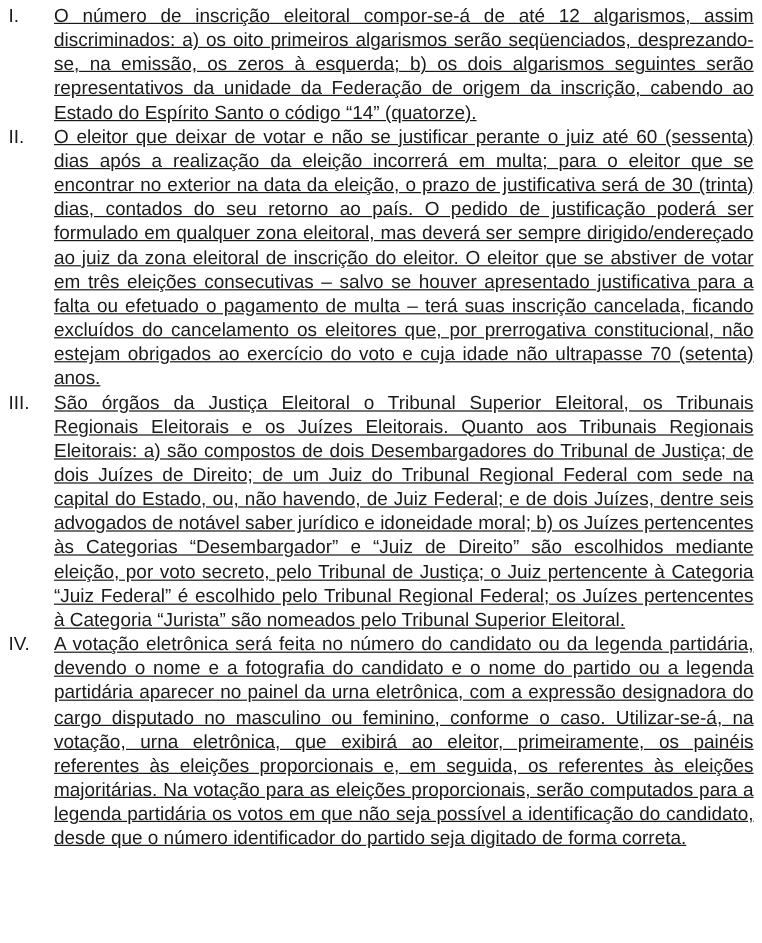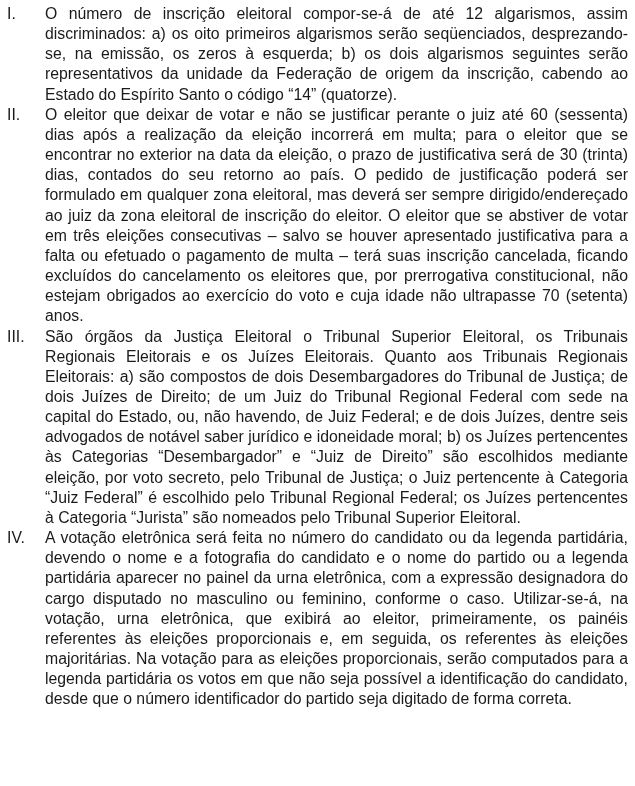--- a/index.html
+++ b/index.html
@@ -29,20 +29,21 @@
   .roman-item .numeral {
     flex: 0 0 38px;
     text-align: left;
     white-space: nowrap;
   }
   .roman-item .item-text {
     flex: 1 1 auto;
     text-align: justify;
     text-justify: inter-word;
     hyphens: none;
+    text-decoration: underline;
   }
 </style>
 </head>
 <body>
 
 <div class="page">
   <div class="roman-list">
 
     <div class="roman-item">
       <div class="numeral">I.</div>

